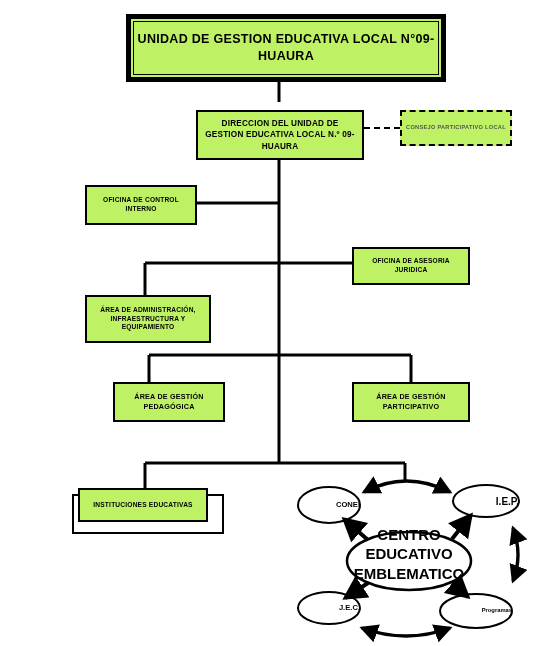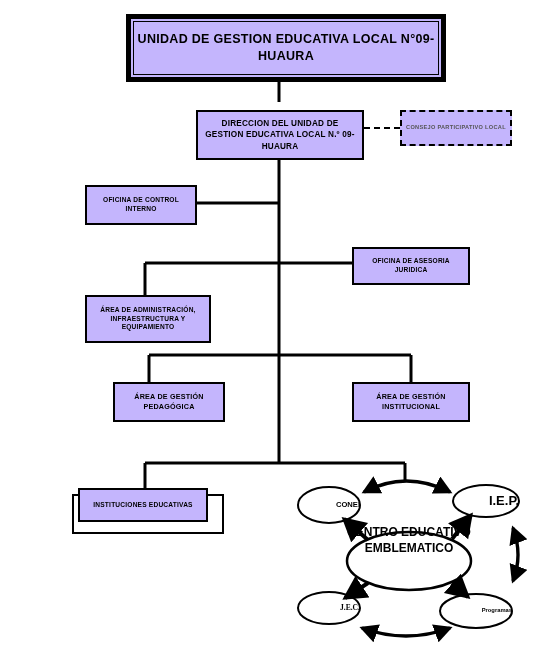--- a/index.html
+++ b/index.html
@@ -24,21 +24,21 @@
   .svg-layer {
     position: absolute;
     left: 0; top: 0;
     width: 548px;
     height: 646px;
     pointer-events: none;
   }
   .node {
     position: absolute;
     box-sizing: border-box;
-    background: #c4b5fd;
+    background: #bef264;
     border: 2px solid #000000;
     display: flex;
     align-items: center;
     justify-content: center;
     text-align: center;
     font-weight: bold;
     letter-spacing: 0.2px;
     line-height: 1.35;
     z-index: 3;
   }
@@ -127,23 +127,23 @@
     position: absolute;
     display: flex;
     align-items: center;
     justify-content: flex-end;
     text-align: center;
     font-weight: bold;
     z-index: 5;
     line-height: 1.3;
   }
   #label-conei   { left: 298px; top: 487px; width: 62px; height: 36px; font-size: 7.6px; }
-  #label-iep     { left: 453px; top: 485px; width: 66px; height: 32px; font-size: 13px; }
-  #label-centro  { left: 347px; top: 512px; width: 124px; height: 58px; font-size: 12px; }
-  #label-jec     { left: 298px; top: 592px; width: 62px; height: 32px; font-size: 7.6px; font-family: Liberation Serif, serif; }
+  #label-iep     { left: 453px; top: 485px; width: 66px; height: 32px; font-size: 10px; }
+  #label-centro  { left: 347px; top: 525px; width: 124px; height: 58px; font-size: 15px; }
+  #label-jec     { left: 298px; top: 592px; width: 62px; height: 32px; font-size: 7.6px; }
   #label-programas { left: 440px; top: 594px; width: 72px; height: 34px; font-size: 5.8px; }
 </style>
 </head>
 <body>
 
 <div id="canvas">
 
   <svg class="svg-layer" viewBox="0 0 548 646" xmlns="http://www.w3.org/2000/svg">
     <g stroke="#000000" fill="none" stroke-width="3">
 
@@ -226,21 +226,21 @@
 
   <div class="node" id="node-admin">
     <span class="txt">ÁREA DE ADMINISTRACIÓN, INFRAESTRUCTURA Y EQUIPAMIENTO</span>
   </div>
 
   <div class="node" id="node-pedagogica">
     <span class="txt">ÁREA DE GESTIÓN PEDAGÓGICA</span>
   </div>
 
   <div class="node" id="node-institucional">
-    <span class="txt">ÁREA DE GESTIÓN INSTITUCIONAL</span>
+    <span class="txt">ÁREA DE GESTIÓN PARTICIPATIVO</span>
   </div>
 
   <div id="node-instituciones-shadow"></div>
   <div class="node" id="node-instituciones">
     <span class="txt">INSTITUCIONES EDUCATIVAS</span>
   </div>
 
   <div class="elabel" id="label-conei">
     <span>CONEI</span>
   </div>

